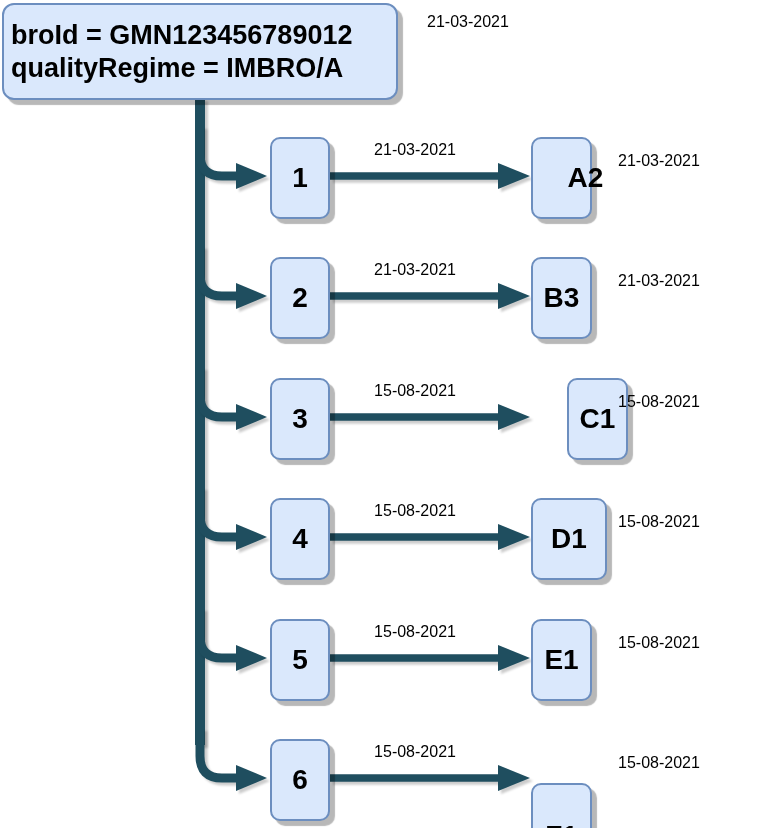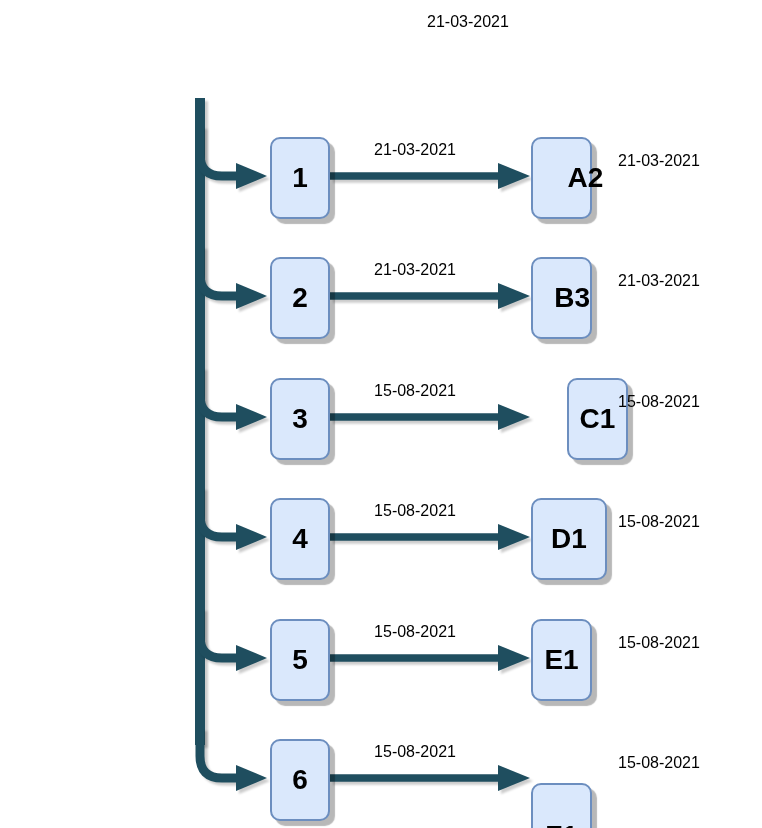--- a/index.html
+++ b/index.html
@@ -69,41 +69,45 @@
       <path d="M 200 608 V 636 Q 200 658 222 658 H 237" stroke="#1f4e5f" stroke-width="9" fill="none" stroke-linecap="butt" class="conn"></path>
       <polygon points="236,645 267,658 236,671" fill="#1f4e5f" stroke="none" class="conn"></polygon>
       <path d="M 330 658 H 499" stroke="#1f4e5f" stroke-width="7.5" fill="none" class="conn"></path>
       <polygon points="498,645 530,658 498,671" fill="#1f4e5f" stroke="none" class="conn"></polygon>
       <path d="M 200 728 V 756 Q 200 778 222 778 H 237" stroke="#1f4e5f" stroke-width="9" fill="none" stroke-linecap="butt" class="conn"></path>
       <polygon points="236,765 267,778 236,791" fill="#1f4e5f" stroke="none" class="conn"></polygon>
       <path d="M 330 778 H 499" stroke="#1f4e5f" stroke-width="7.5" fill="none" class="conn"></path>
       <polygon points="498,765 530,778 498,791" fill="#1f4e5f" stroke="none" class="conn"></polygon>
     </svg>
 
+  <div class="node root-node">
+    <div>broId = GMN123456789012</div>
+    <div>qualityRegime = IMBRO/A</div>
+  </div>
 
   <div class="date-label" style="left:427px;top:8px;">21-03-2021</div>
 
   <div id="rows">
     <div class="row">
       <div class="node small-node num-node" style="left: 270px; top: 137px; width: 60px; height: 82px; position: absolute;">
         <span>1</span>
       </div>
       <div class="date-label arrow-date" style="left: 335px; top: 136px;">21-03-2021</div>
       <div class="node small-node target-node" style="left: 531px; top: 137px; width: 61px; height: 82px; position: absolute; padding-left: 48px;">
         <span>A2</span>
       </div>
       <div class="date-label right-date" style="left: 618px; top: 147px;">21-03-2021</div>
     </div>
 
     <div class="row">
       <div class="node small-node num-node" style="left: 270px; top: 257px; width: 60px; height: 82px; position: absolute;">
         <span>2</span>
       </div>
       <div class="date-label arrow-date" style="left: 335px; top: 256px;">21-03-2021</div>
-      <div class="node small-node target-node" style="left: 531px; top: 257px; width: 61px; height: 82px; position: absolute; justify-content: flex-end;">
+      <div class="node small-node target-node" style="left: 531px; top: 257px; width: 61px; height: 82px; position: absolute;">
         <span>B3</span>
       </div>
       <div class="date-label right-date" style="left: 618px; top: 267px;">21-03-2021</div>
     </div>
 
     <div class="row">
       <div class="node small-node num-node" style="left: 270px; top: 378px; width: 60px; height: 82px; position: absolute;">
         <span>3</span>
       </div>
       <div class="date-label arrow-date" style="left: 335px; top: 377px;">15-08-2021</div>

